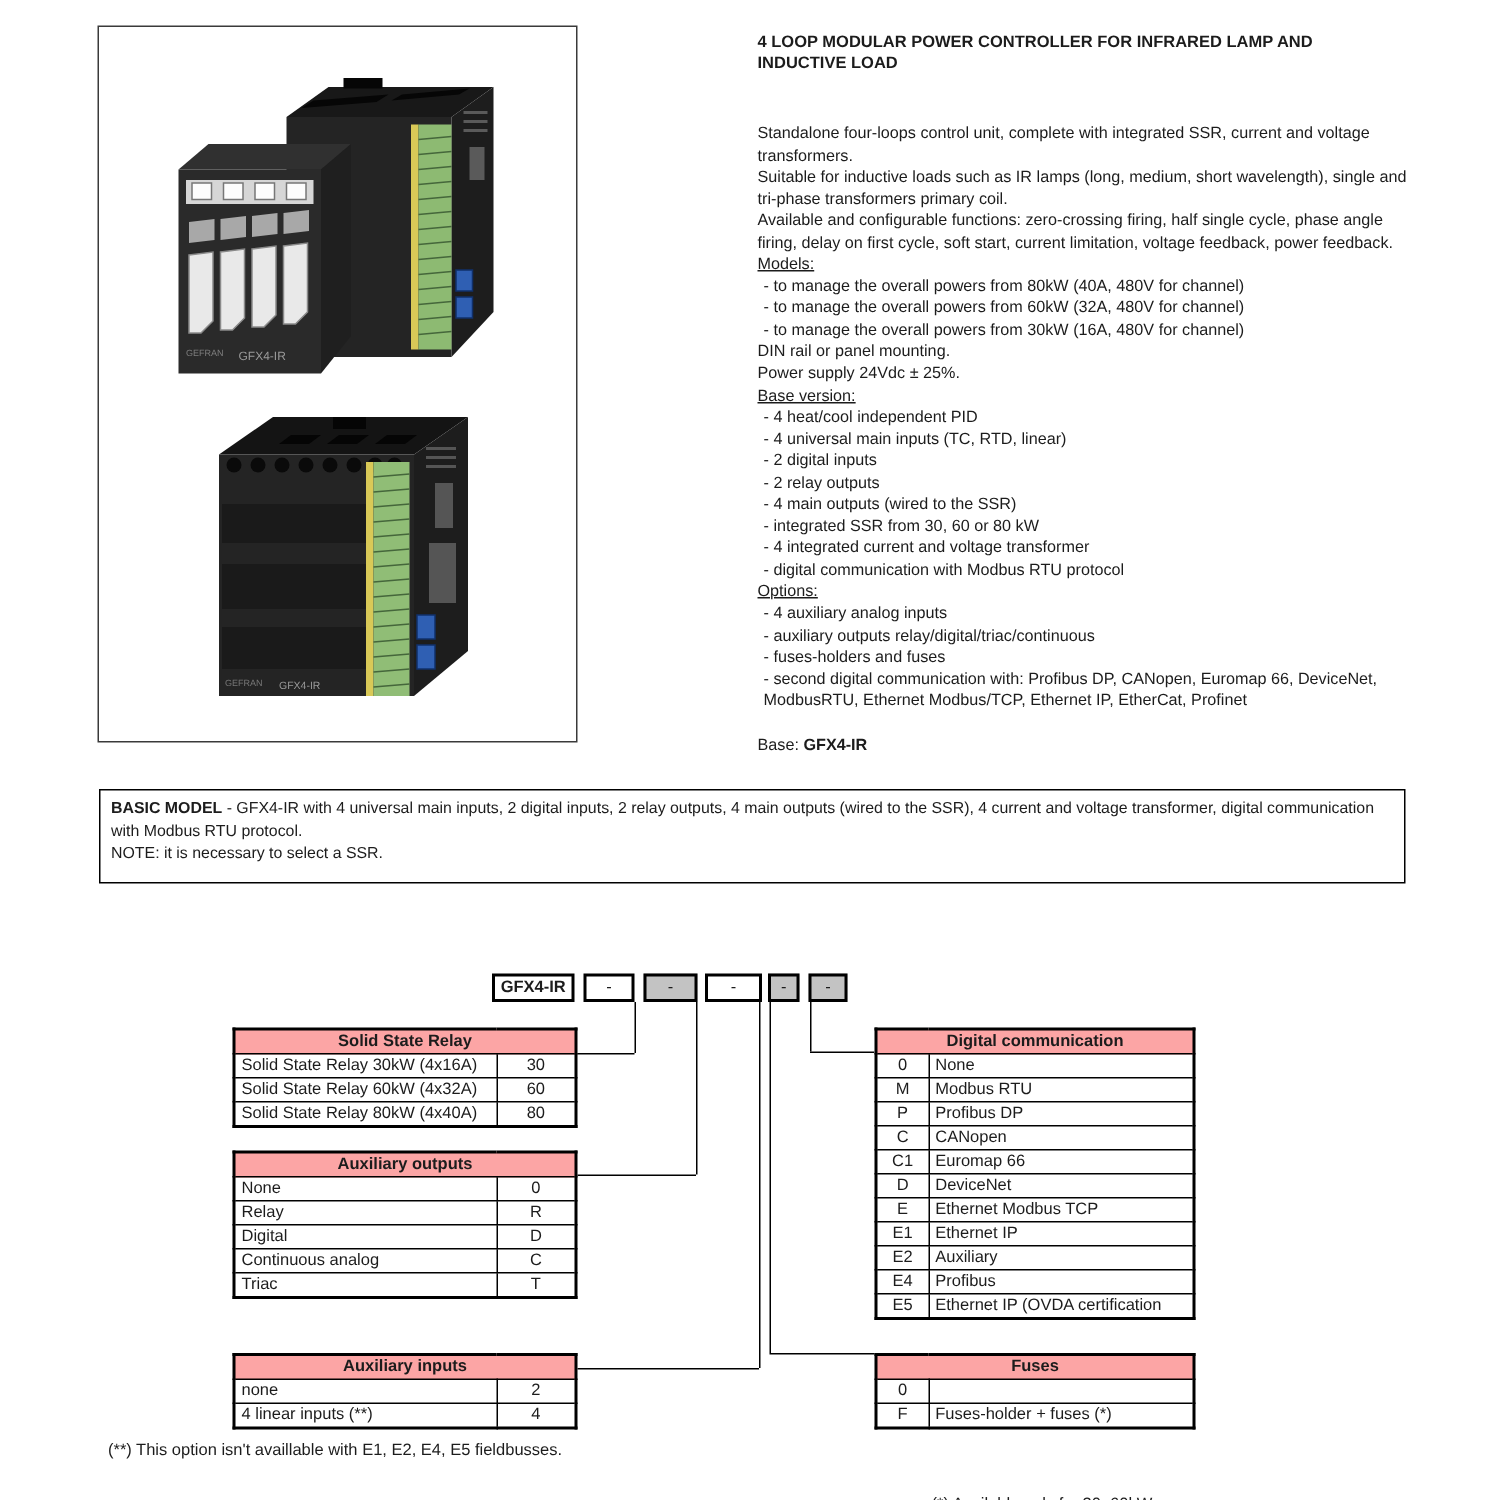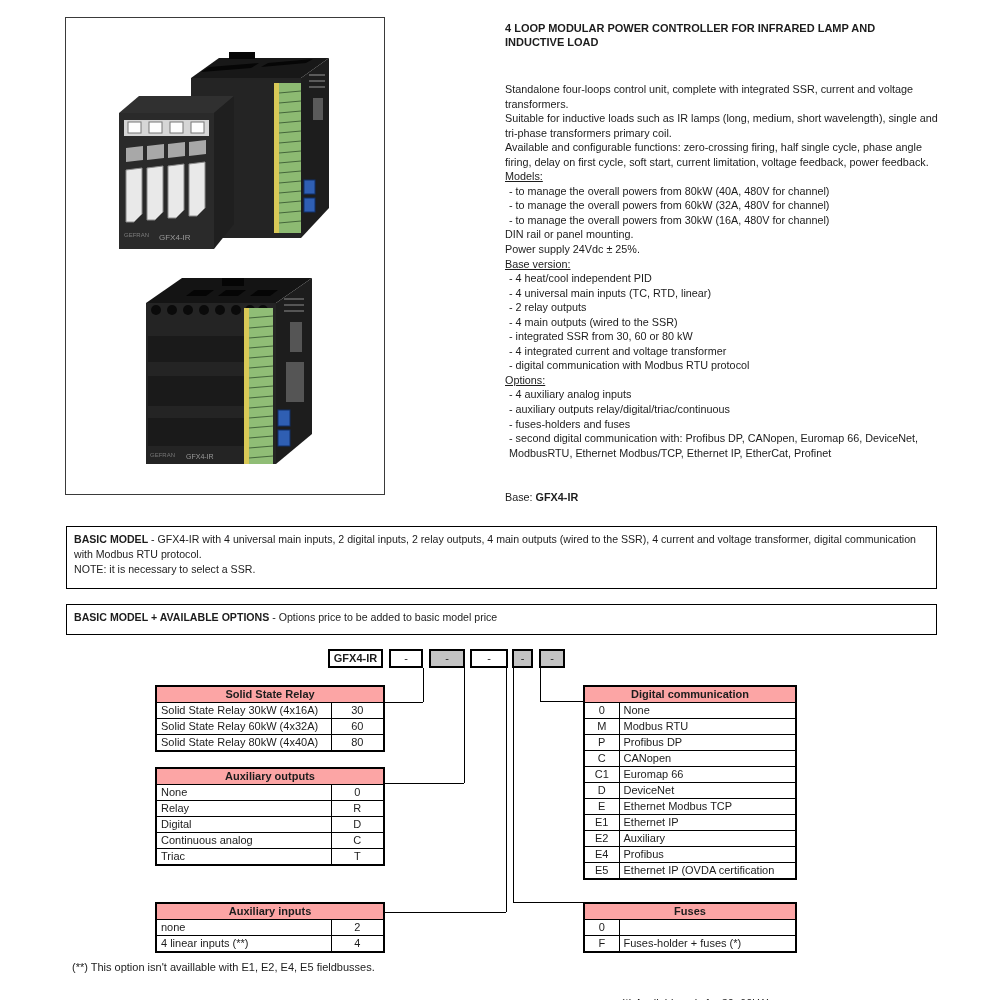--- a/index.html
+++ b/index.html
@@ -187,20 +187,21 @@
       <div>Available and configurable functions: zero-crossing firing, half single cycle, phase angle firing, delay on first cycle, soft start, current limitation, voltage feedback, power feedback.</div>
       <div class="u">Models:</div>
       <div class="li">- to manage the overall powers from 80kW (40A, 480V for channel)</div>
       <div class="li">- to manage the overall powers from 60kW (32A, 480V for channel)</div>
       <div class="li">- to manage the overall powers from 30kW (16A, 480V for channel)</div>
       <div>DIN rail or panel mounting.</div>
       <div>Power supply 24Vdc ± 25%.</div>
       <div class="u">Base version:</div>
       <div class="li">- 4 heat/cool independent PID</div>
       <div class="li">- 4 universal main inputs (TC, RTD, linear)</div>
+      <div class="li">- 2 digital inputs</div>
       <div class="li">- 2 relay outputs</div>
       <div class="li">- 4 main outputs (wired to the SSR)</div>
       <div class="li">- integrated SSR from 30, 60 or 80 kW</div>
       <div class="li">- 4 integrated current and voltage transformer</div>
       <div class="li">- digital communication with Modbus RTU protocol</div>
       <div class="u">Options:</div>
       <div class="li">- 4 auxiliary analog inputs</div>
       <div class="li">- auxiliary outputs relay/digital/triac/continuous</div>
       <div class="li">- fuses-holders and fuses</div>
       <div class="li">- second digital communication with: Profibus DP, CANopen, Euromap 66, DeviceNet, ModbusRTU, Ethernet Modbus/TCP, Ethernet IP, EtherCat, Profinet</div>
@@ -210,23 +211,20 @@
   <div class="model-line">
     <span>Base:</span>
     <span class="b">GFX4-IR</span>
   </div>
 
   <div class="secbox basic-box">
     <span class="b">BASIC MODEL</span><span> - GFX4-IR with 4 universal main inputs, 2 digital inputs, 2 relay outputs, 4 main outputs (wired to the SSR), 4 current and voltage transformer, digital communication with Modbus RTU protocol.</span>
     <div>NOTE: it is necessary to select a SSR.</div>
   </div>
 
-  <div class="secbox options-box">
-    <span class="b">BASIC MODEL + AVAILABLE OPTIONS</span><span> - Options price to be added to basic model price</span>
-  </div>
 
   <div class="code-box code-model">GFX4-IR</div>
   <div class="code-box" style="left:389px;width:30px;">-</div>
   <div class="code-box gray" style="left:429px;width:32px;">-</div>
   <div class="code-box" style="left:470px;width:34px;">-</div>
   <div class="code-box gray" style="left:512px;width:17px;">-</div>
   <div class="code-box gray" style="left:539px;width:22px;">-</div>
 
   <div class="ln" style="left:423px;top:668px;width:1px;height:34px;"></div>
   <div class="ln" style="left:383px;top:702px;width:40px;height:1px;"></div>

